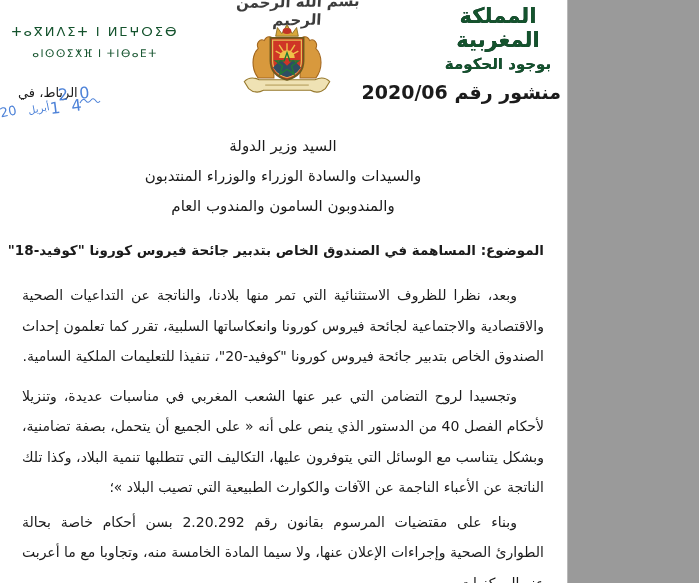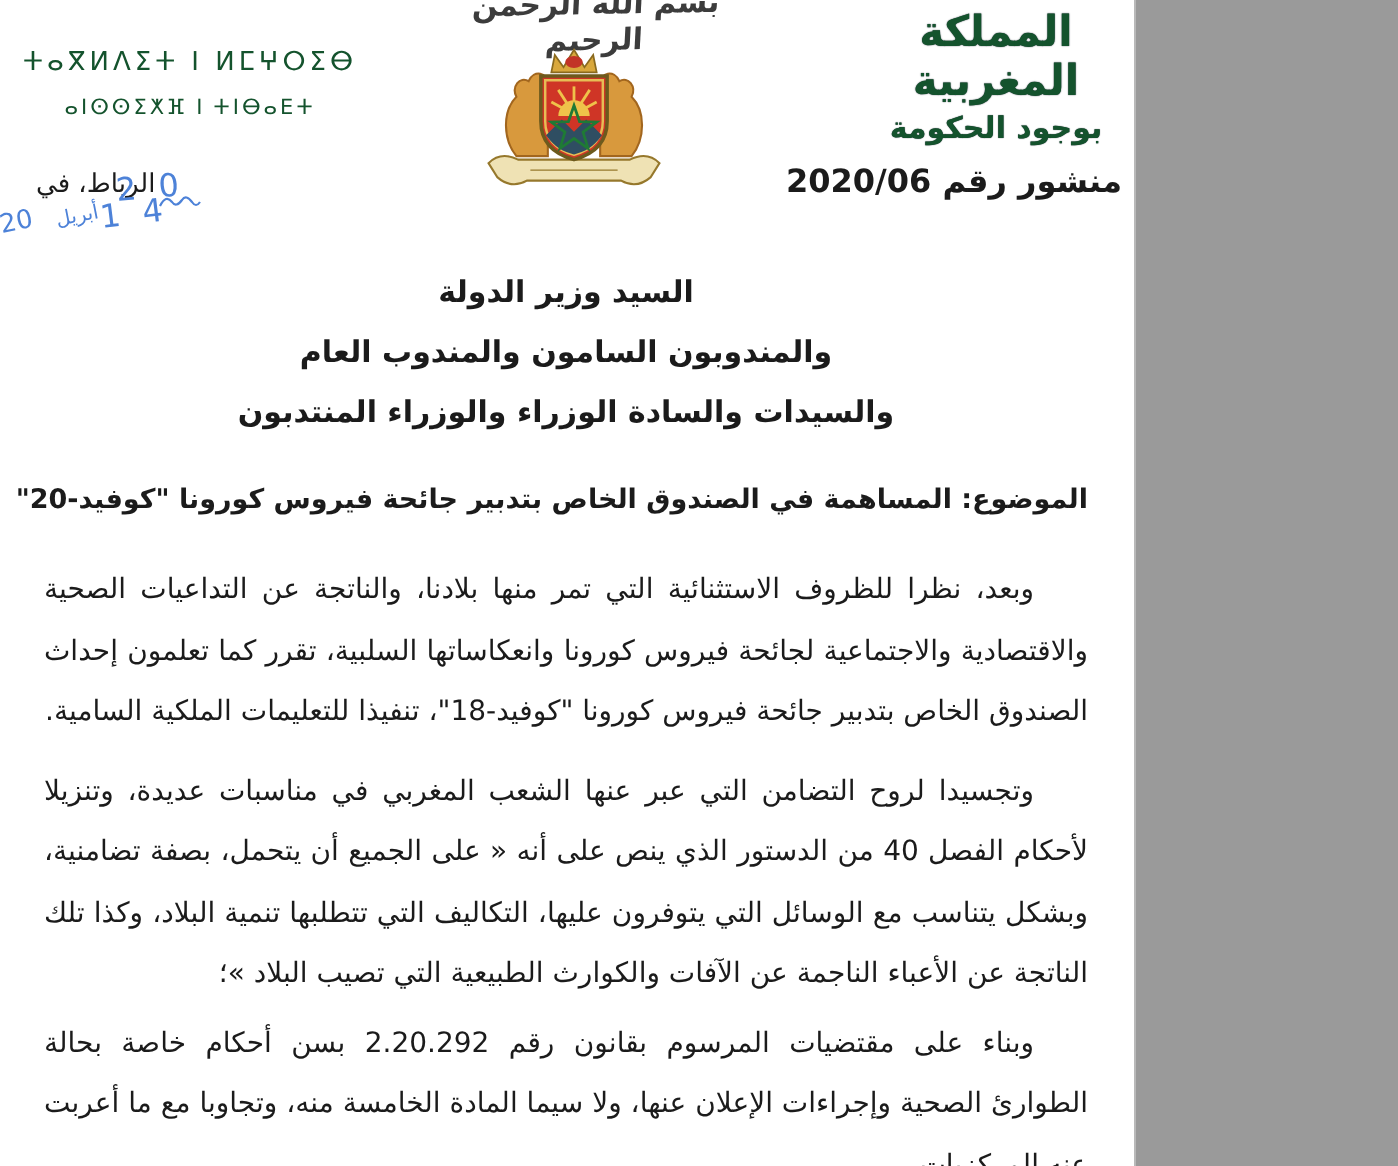--- a/index.html
+++ b/index.html
@@ -22,32 +22,32 @@
   .tifinagh .l2 { font-size: 10.5px; letter-spacing: 1.5px; margin-top: 8px; font-family: Liberation Serif, serif; }
   .bismillah {
     position: absolute; left: 220px; top: -7px; width: 155px; text-align: center;
     font-size: 15px; font-weight: bold; color: #3c3c3c; direction: rtl;
     transform: rotate(-1deg) skewX(-4deg);
   }
   .emblem { position: absolute; left: 239px; top: 24px; }
   .kingdom-block { position: absolute; left: 423px; top: 4px; width: 150px; text-align: center; color: #14532d; direction: rtl; }
   .kingdom-block .k1 { font-size: 21px; font-weight: bold; text-shadow: 0 0 0.6px #131c28; transform: scaleY(1.02); }
   .kingdom-block .k2 { font-size: 15px; font-weight: bold; text-shadow: 0 0 0.5px #131c28; margin-top: 3px; }
-  .circular { position: absolute; right: 6px; top: 81px; font-size: 16px; font-weight: bold; direction: rtl; }
+  .circular { position: absolute; right: 6px; top: 81px; font-size: 19px; font-weight: bold; direction: rtl; }
   .place-line { position: absolute; left: 18px; top: 85px; font-size: 13px; font-weight: normal; direction: rtl; }
   
   .hw { position: absolute; color: #4d82d8; z-index: 5; }
   .hw-year   { left: 58px; top: 84px; font-size: 16px; letter-spacing: 3px; transform: rotate(-5deg); }
   .hw-day    { left: 50px; top: 97px; font-size: 16px; letter-spacing: 3px; transform: rotate(-7deg); }
   .hw-month  { left: 28px; top: 103px; font-size: 10px; transform: rotate(-11deg); }
   .hw-year2  { left: 0px;  top: 104px; font-size: 13px; transform: rotate(-12deg); }
   .hw-scribble { left: 79px; top: 91px; }
   
   .doc-body { position: absolute; top: 131px; left: 22px; right: 23px; direction: rtl; }
-  .recipient { text-align: center; font-weight: bold; font-size: 15px; line-height: 30px; }
+  .recipient { text-align: center; font-weight: normal; font-size: 15px; line-height: 30px; }
   .subject { margin-top: 19px; font-size: 13.5px; font-weight: bold; text-align: right; white-space: nowrap; line-height: 20px; }
   .salutation { margin-top: 13px; font-size: 14px; font-weight: bold; text-align: center; line-height: 20px; }
   .para { font-size: 14px; line-height: 30.5px; text-align: justify; text-indent: 27px; }
   .para.p1 { margin-top: 20px; }
   .para.p2 { margin-top: 9px; }
   .para.p3 { margin-top: 4px; }
 </style>
 </head>
 <body>
 
@@ -107,23 +107,23 @@
   <div class="hw hw-month">أبريل</div>
   <div class="hw hw-year2">20</div>
   <div class="hw hw-scribble">
     <svg width="22" height="10" viewBox="0 0 22 10">
       <path d="M1,7 Q4,1 7,5 Q9,8 12,4 Q14,1 17,5 Q19,8 21,5" fill="none" stroke="#4d82d8" stroke-width="1.1"></path>
     </svg>
   </div>
 
   <div class="doc-body">
     <div class="recipient">السيد وزير الدولة</div>
+    <div class="recipient">والسيدات والسادة الوزراء والوزراء المنتدبون</div>
     <div class="recipient">والمندوبون السامون والمندوب العام</div>
-    <div class="recipient">والسيدات والسادة الوزراء والوزراء المنتدبون</div>
 
-    <div class="subject">الموضوع: المساهمة في الصندوق الخاص بتدبير جائحة فيروس كورونا "كوفيد-20"</div>
+    <div class="subject">الموضوع: المساهمة في الصندوق الخاص بتدبير جائحة فيروس كورونا "كوفيد-18"</div>
 
-    <p class="para p1">وبعد، نظرا للظروف الاستثنائية التي تمر منها بلادنا، والناتجة عن التداعيات الصحية والاقتصادية والاجتماعية لجائحة فيروس كورونا وانعكاساتها السلبية، تقرر كما تعلمون إحداث الصندوق الخاص بتدبير جائحة فيروس كورونا "كوفيد-18"، تنفيذا للتعليمات الملكية السامية.</p>
+    <p class="para p1">وبعد، نظرا للظروف الاستثنائية التي تمر منها بلادنا، والناتجة عن التداعيات الصحية والاقتصادية والاجتماعية لجائحة فيروس كورونا وانعكاساتها السلبية، تقرر كما تعلمون إحداث الصندوق الخاص بتدبير جائحة فيروس كورونا "كوفيد-20"، تنفيذا للتعليمات الملكية السامية.</p>
     <p class="para p2">وتجسيدا لروح التضامن التي عبر عنها الشعب المغربي في مناسبات عديدة، وتنزيلا لأحكام الفصل 40 من الدستور الذي ينص على أنه « على الجميع أن يتحمل، بصفة تضامنية، وبشكل يتناسب مع الوسائل التي يتوفرون عليها، التكاليف التي تتطلبها تنمية البلاد، وكذا تلك الناتجة عن الأعباء الناجمة عن الآفات والكوارث الطبيعية التي تصيب البلاد »؛</p>
     <p class="para p3">وبناء على مقتضيات المرسوم بقانون رقم 2.20.292 بسن أحكام خاصة بحالة الطوارئ الصحية وإجراءات الإعلان عنها، ولا سيما المادة الخامسة منه، وتجاوبا مع ما أعربت عنه المركزيات</p>
   </div>
 
 </div>
 
 </body></html>

